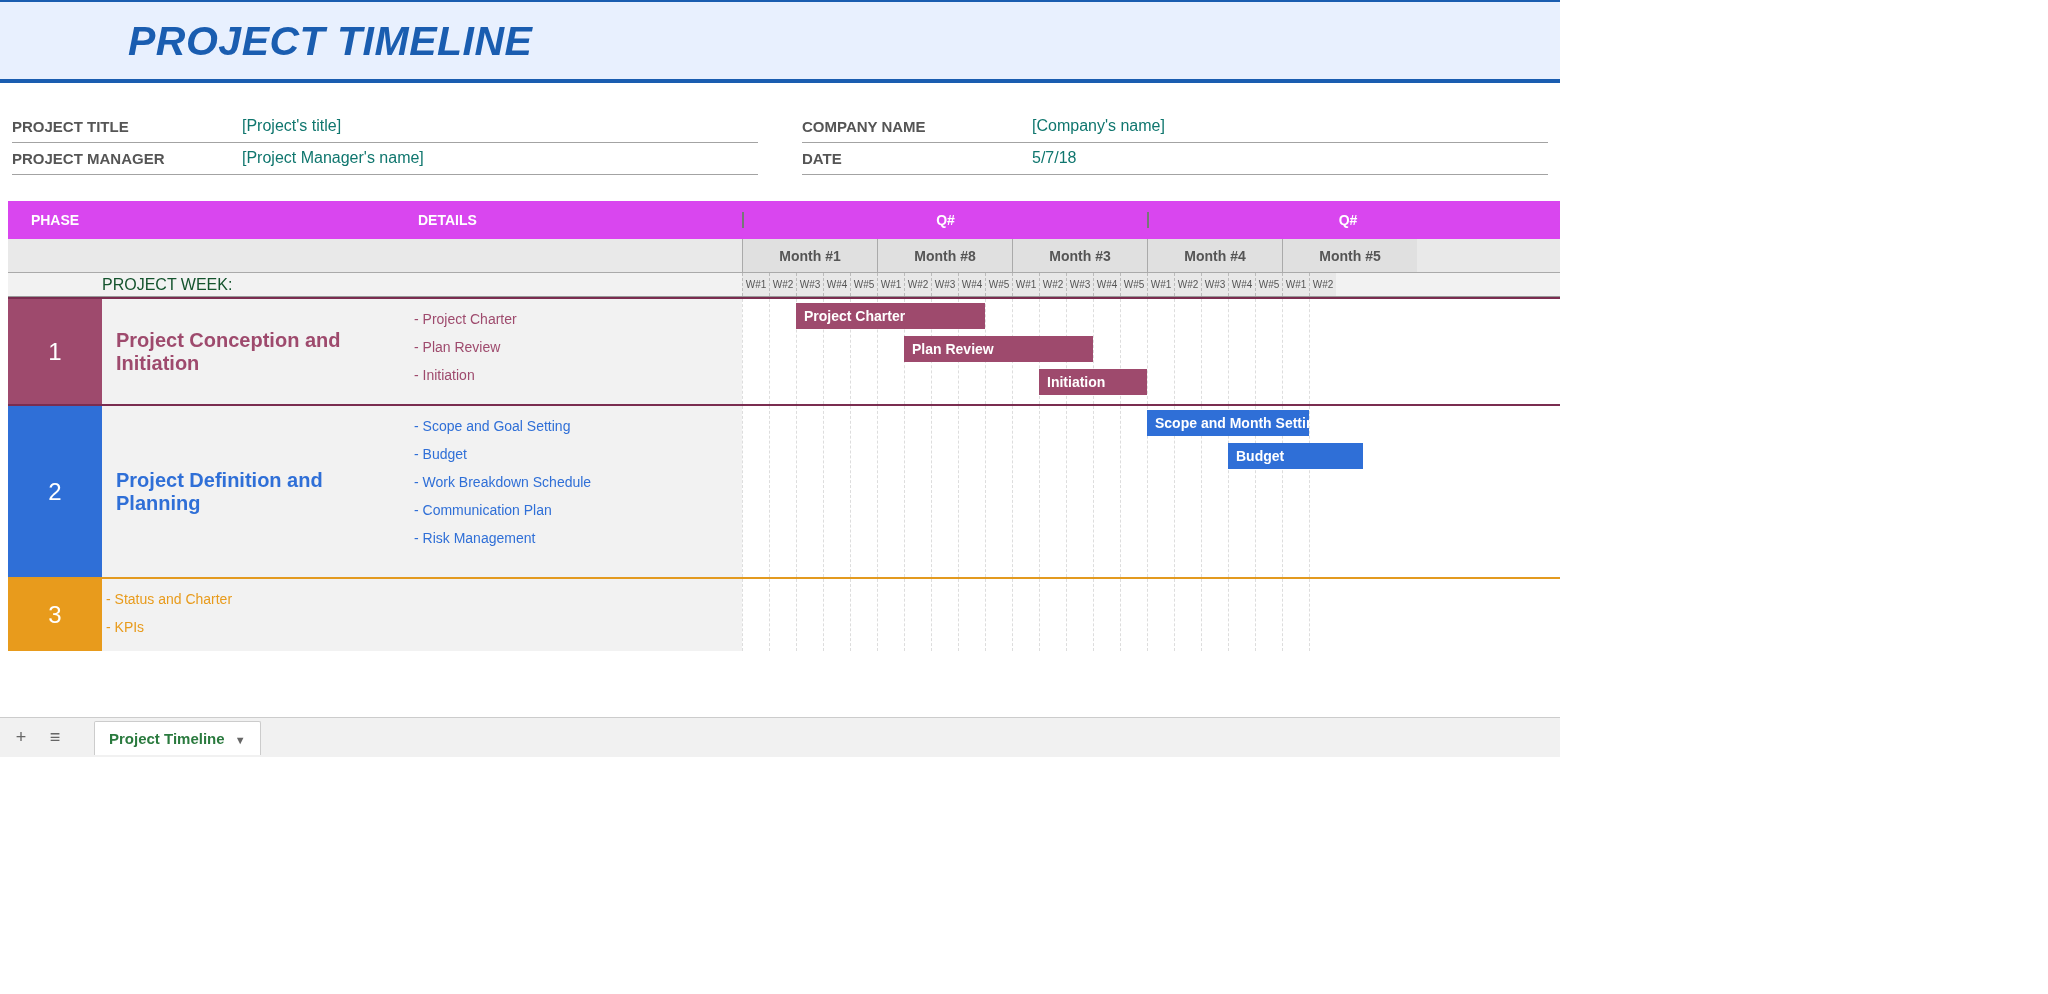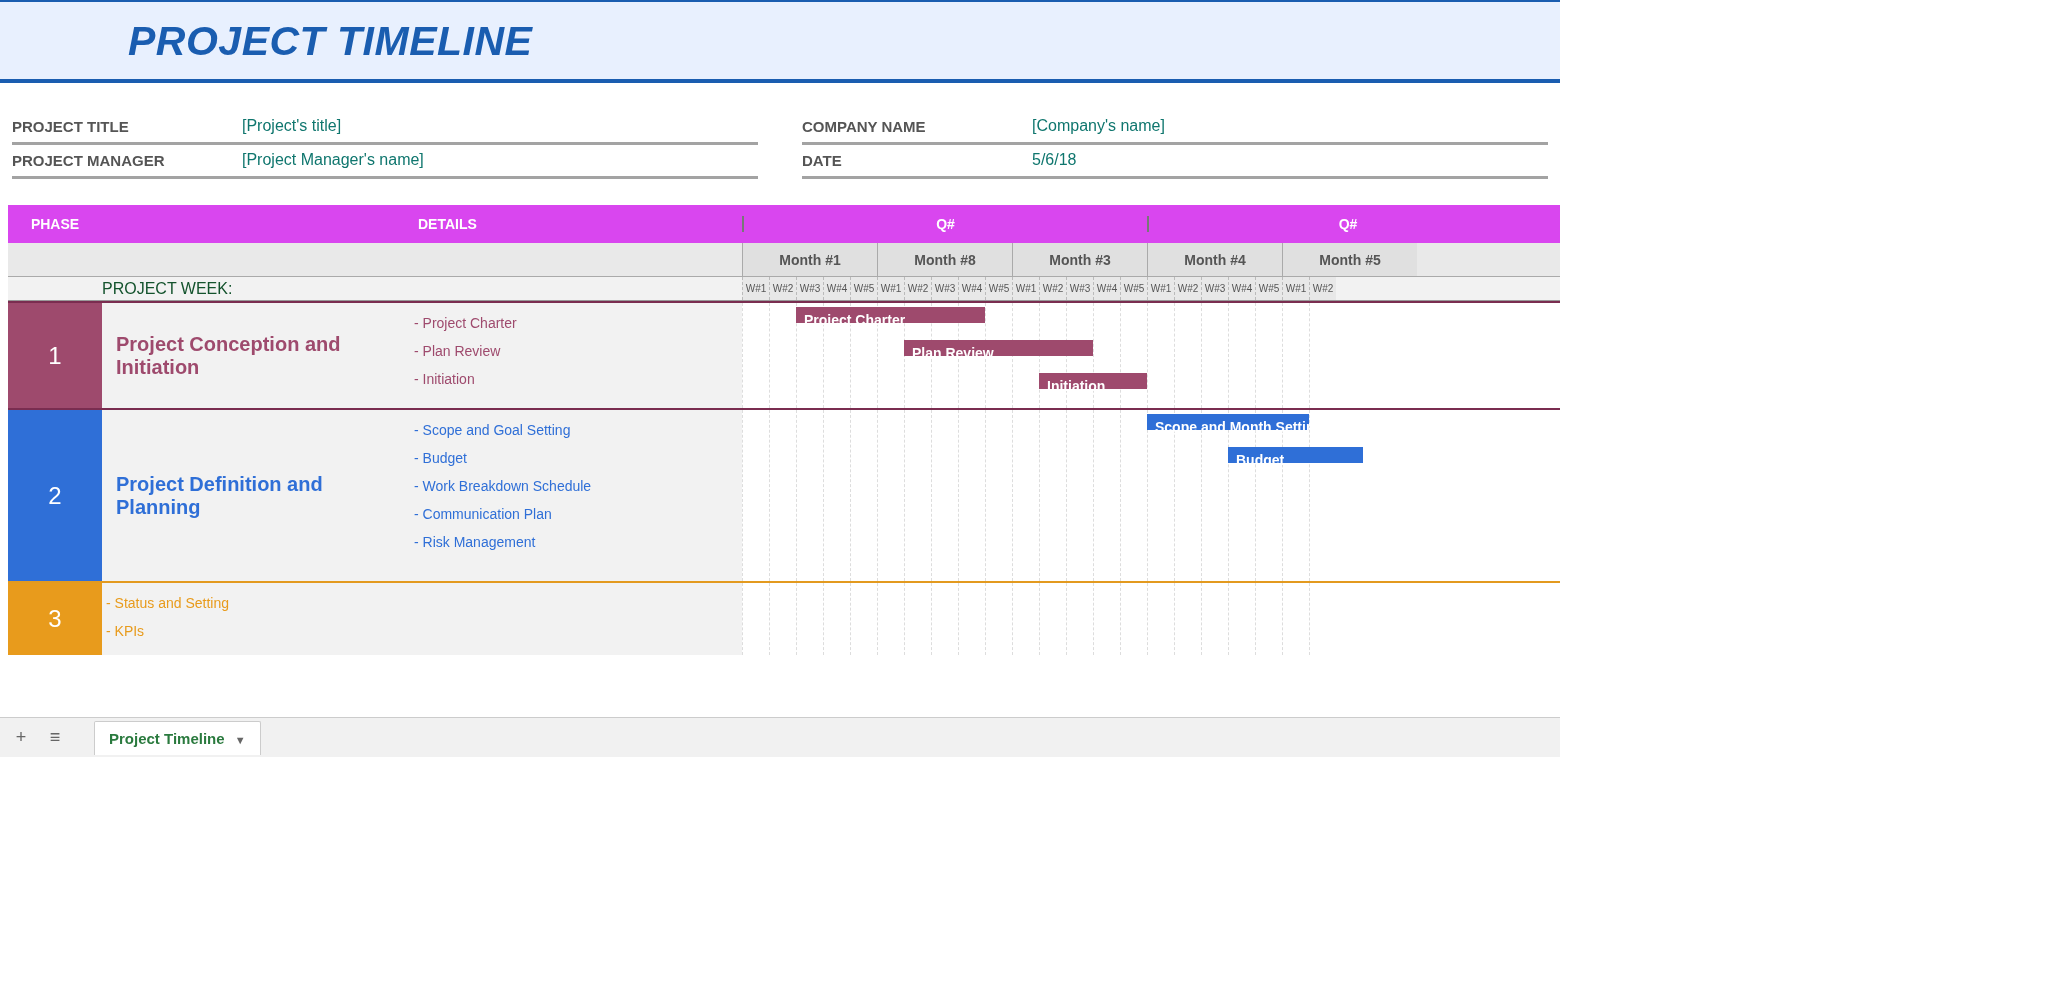--- a/index.html
+++ b/index.html
@@ -11,21 +11,21 @@
   background: #e8f0fe;
   border-top: 2px solid #1a5db0;
   border-bottom: 4px solid #1a5db0;
   padding: 16px 0 14px 128px;
   margin-bottom: 28px;
 }
 .title-band h1 { color: #1a5db0; font-size: 41px; font-weight: 800; font-style: italic; letter-spacing: 0.5px; }
 
 .meta { display: flex; gap: 44px; padding: 0 12px; }
 .meta-col { flex: 1; }
-.meta-row { display: flex; align-items: center; border-bottom: 3px solid #a3a3a3; padding: 6px 0 7px 0; }
+.meta-row { display: flex; align-items: center; border-bottom: 1px solid #a3a3a3; padding: 6px 0 7px 0; }
 .meta-label { font-size: 15px; font-weight: 700; color: #555; width: 230px; }
 .meta-val { font-size: 16px; color: #0f766e; }
 
 .table-wrap { margin-top: 26px; flex: 1; overflow: hidden; position: relative; }
 
 .tbar {
   display: flex; background: #d946ef; color: #fff; font-size: 14px; font-weight: 700;
   height: 38px; align-items: center;
   margin-left: 8px;
 }
@@ -68,21 +68,21 @@
   font-size: 20px; font-weight: 700;
 }
 .phase-details { flex: 1; padding: 6px 0; }
 .detail-item { font-size: 14px; padding: 6px 0 6px 4px; }
 
 .gantt-area { flex: 0 0 826px; position: relative; background: #fff; }
 .gantt-area .gridcol {
   position: absolute; top: 0; bottom: 0; width: 27px; border-left: 1px dashed #ddd;
 }
 .bar {
-  position: absolute; height: 16px; color: #fff; font-size: 14px; font-weight: 600;
+  position: absolute; height: 26px; color: #fff; font-size: 14px; font-weight: 600;
   line-height: 26px; padding-left: 8px; white-space: nowrap;
 }
 
 .p1 .phase-num { background: #9e4a6d; }
 .p1 { border-top: 2px solid #7a2d50; border-bottom: 2px solid #7a2d50; }
 .p1 .phase-title, .p1 .detail-item { color: #9e4a6d; }
 .p1 .bar { background: #9e4a6d; }
 
 .p2 .phase-num { background: #2f6fd7; }
 .p2 { border-bottom: 2px solid #e39a1f; }
@@ -125,21 +125,21 @@
           <div class="meta-val">[Project Manager's name]</div>
         </div>
       </div>
     <div class="meta-col" id="meta-right">
         <div class="meta-row">
           <div class="meta-label">COMPANY NAME</div>
           <div class="meta-val">[Company's name]</div>
         </div>
         <div class="meta-row">
           <div class="meta-label">DATE</div>
-          <div class="meta-val">5/6/18</div>
+          <div class="meta-val">5/7/18</div>
         </div>
       </div>
   </div>
 
   <div class="table-wrap">
     <div class="tbar">
       <div class="c-phase">PHASE</div>
       <div class="c-details">DETAILS</div>
       <div class="c-q">Q#</div>
       <div class="c-q2">Q#</div>
@@ -259,21 +259,21 @@
             <div class="gridcol" style="left: 540px;"></div>
             <div class="gridcol" style="left: 567px;"></div>
             <div class="bar" style="left: 405px; width: 162px; top: 4px;">Scope and Month Setting</div>
             <div class="bar" style="left: 486px; width: 135px; top: 37px;">Budget</div>
           </div>
         </div>
         <div class="phase-row p3">
           <div class="phase-num">3</div>
           <div class="phase-body">
             <div class="phase-details">
-              <div class="detail-item">- Status and Setting</div>
+              <div class="detail-item">- Status and Charter</div>
               <div class="detail-item">- KPIs</div>
             </div>
           </div>
           <div class="gantt-area" style="height: 72px;">
             <div class="gridcol" style="left: 0px;"></div>
             <div class="gridcol" style="left: 27px;"></div>
             <div class="gridcol" style="left: 54px;"></div>
             <div class="gridcol" style="left: 81px;"></div>
             <div class="gridcol" style="left: 108px;"></div>
             <div class="gridcol" style="left: 135px;"></div>

